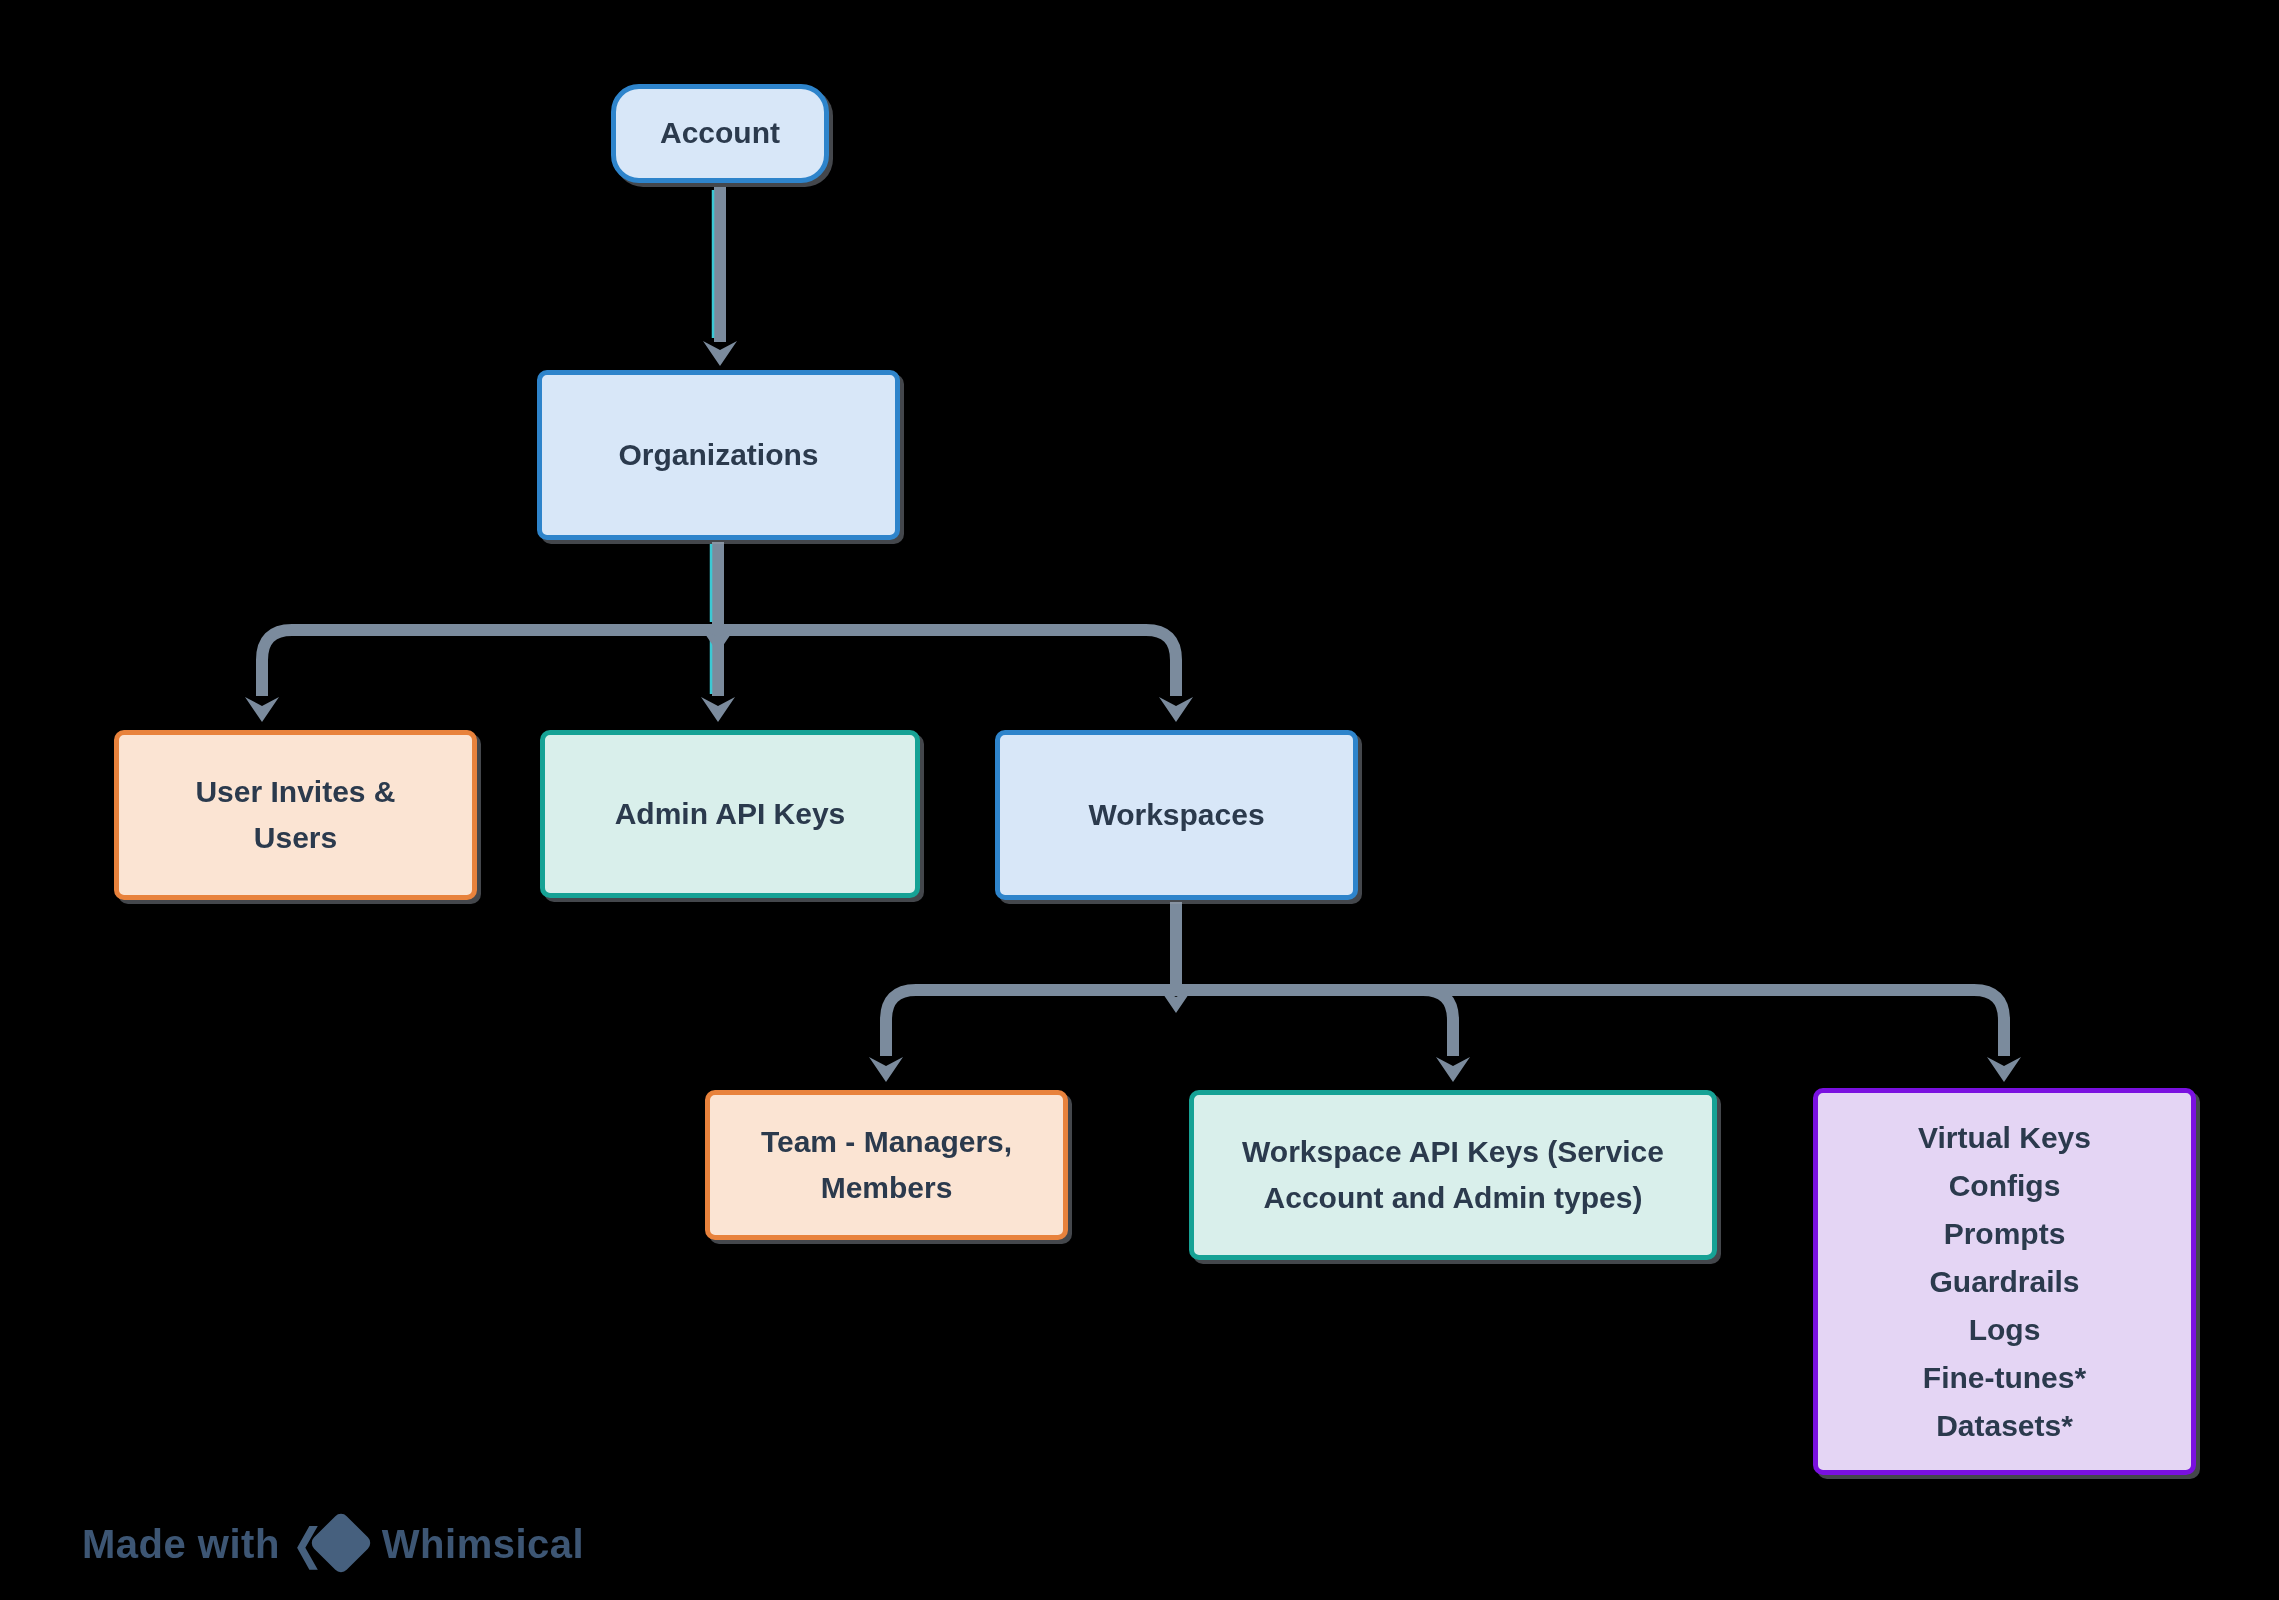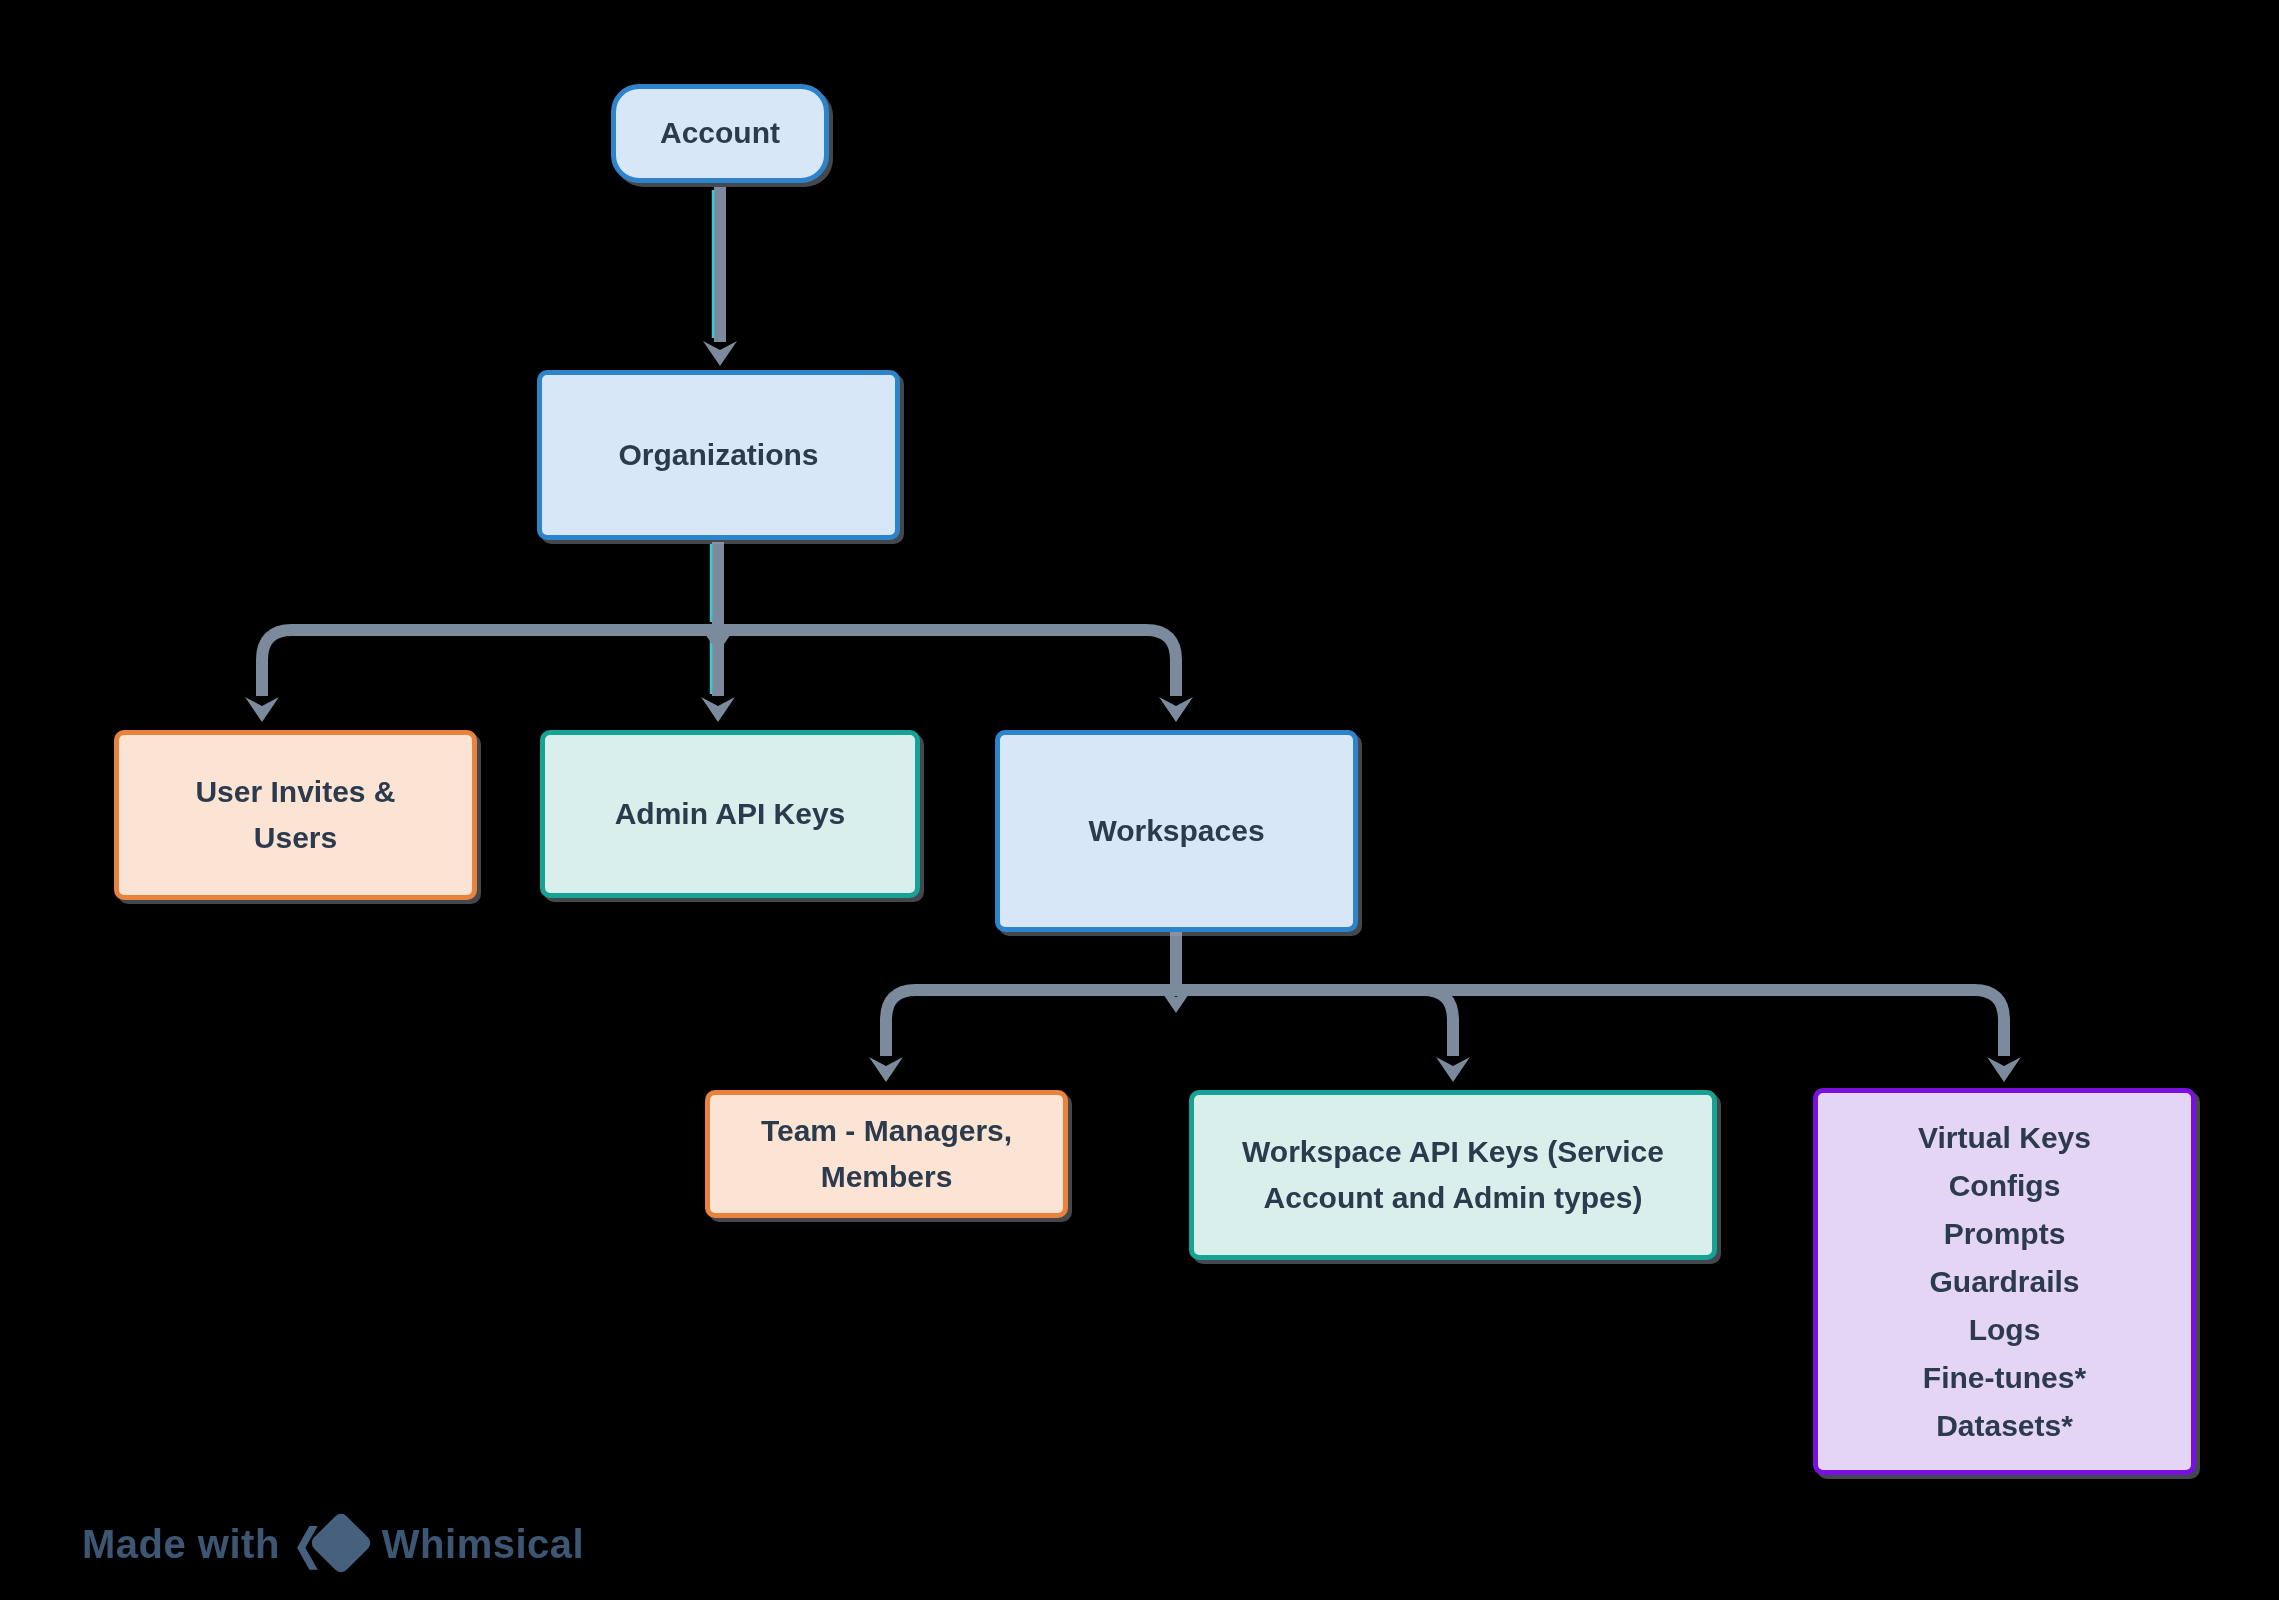--- a/index.html
+++ b/index.html
@@ -139,25 +139,25 @@
     <div class="label">
       <div class="line">User Invites &amp;</div>
       <div class="line">Users</div>
     </div>
   </div>
 
   <div class="node teal" style="left:540px; top:730px; width:380px; height:168px;">
     <div class="label">Admin API Keys</div>
   </div>
 
-  <div class="node blue" style="left:995px; top:730px; width:363px; height:202px;justify-content:center;">
+  <div class="node blue" style="left:995px; top:730px; width:363px; height:170px;justify-content:center;">
     <div class="label">Workspaces</div>
   </div>
 
-  <div class="node orange" style="left:705px; top:1090px; width:363px; height:128px;">
+  <div class="node orange" style="left:705px; top:1090px; width:363px; height:150px;">
     <div class="label">
       <div class="line">Team - Managers,</div>
       <div class="line">Members</div>
     </div>
   </div>
 
   <div class="node teal" style="left:1189px; top:1090px; width:528px; height:170px;">
     <div class="label">
       <div class="line">Workspace API Keys (Service</div>
       <div class="line">Account and Admin types)</div>

